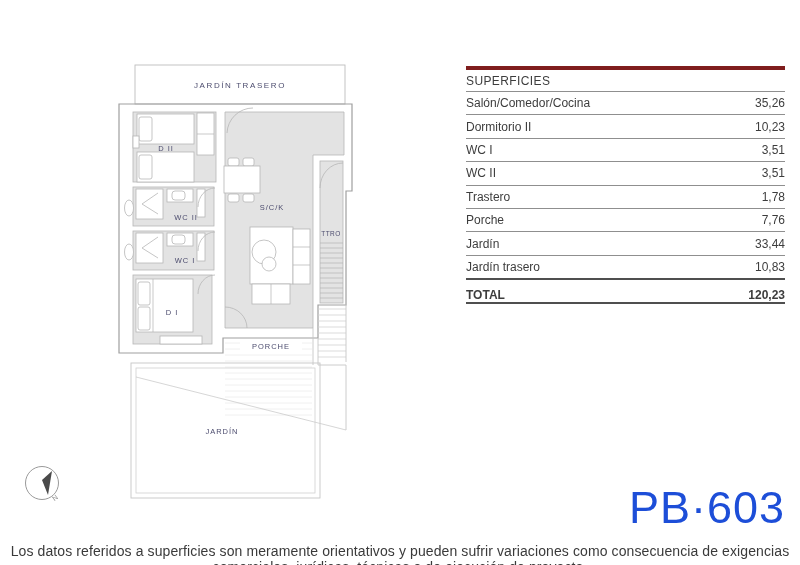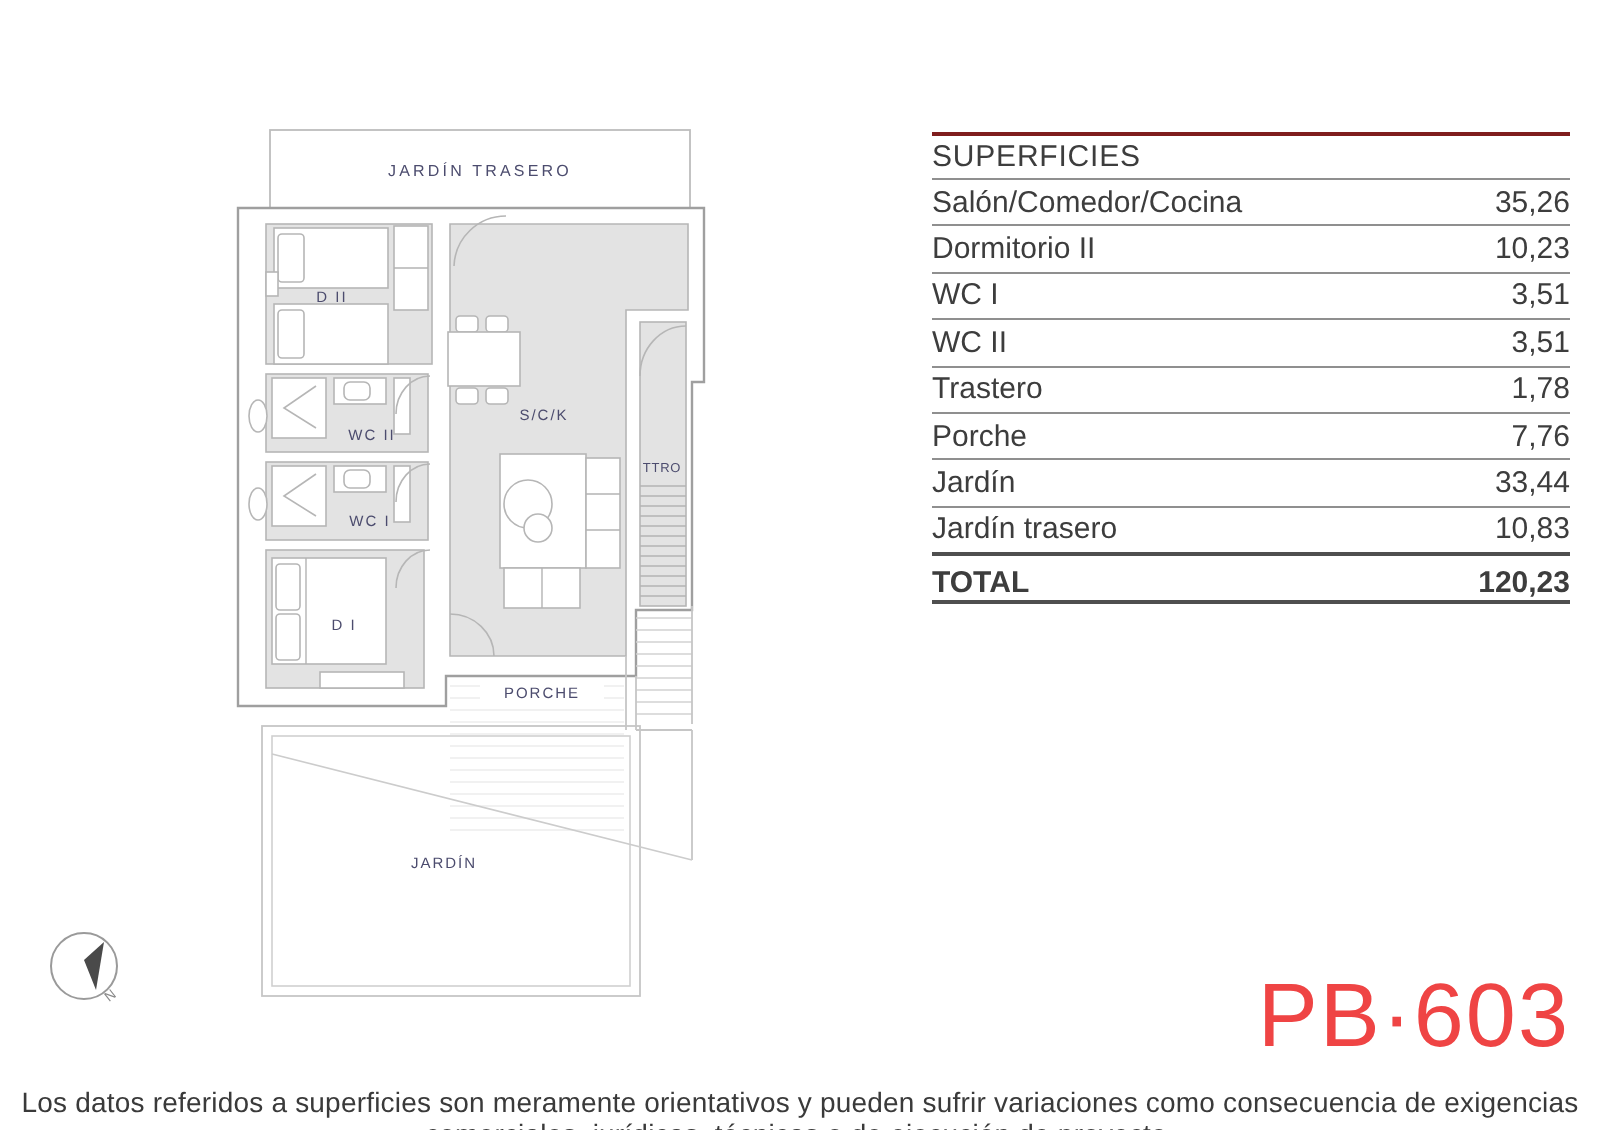--- a/index.html
+++ b/index.html
@@ -21,39 +21,39 @@
   .edge2  { stroke:#d0d0d0; stroke-width:0.8; fill:none; }
   .diag   { stroke:#cccccc; stroke-width:0.8; fill:none; }
   text.plabel { font-family:"Liberation Sans",sans-serif; font-size:7.5px;
                 letter-spacing:1px; fill:#4c4c6e; }
   text.big   { font-size:8px; letter-spacing:1.6px; }
   text.tiny  { font-size:6.5px; letter-spacing:0.4px; }
   text.nlabel{ font-family:"Liberation Sans",sans-serif; font-size:7px; fill:#8a8a8a; }
   
   #surfaces {
     position:absolute; left:466px; top:66px; width:319px;
-    border-top:2px solid #7f1d1d; color:#3d3d3d; font-size:15px;
+    border-top:4px solid #7f1d1d; color:#3d3d3d; font-size:12px;
   }
   #surfaces .thead {
     height:21px; line-height:22px; border-bottom:1px solid #8f8f8f;
     letter-spacing:0.4px;
   }
   #surfaces .srow {
     height:22.4px; display:flex; justify-content:space-between;
     align-items:center; border-bottom:1px solid #8f8f8f;
   }
   #surfaces .trow {
     height:22px; display:flex; justify-content:space-between;
     align-items:flex-end; border-top:2px solid #4f4f4f;
     border-bottom:2px solid #4f4f4f; margin-top:-1px; font-weight:bold;
   }
   
   #plan-code {
     position:absolute; right:15px; top:482px; font-size:45px;
-    letter-spacing:1px; color:#ef4444; font-weight:400;
+    letter-spacing:1px; color:#1d4ed8; font-weight:400;
   }
   #disclaimer {
     position:absolute; left:0; right:0; top:543px; text-align:center;
     font-size:14px; color:#3a3a3a; letter-spacing:0.1px;
   }
 </style>
 </head>
 <body>
 
 <div id="page">

